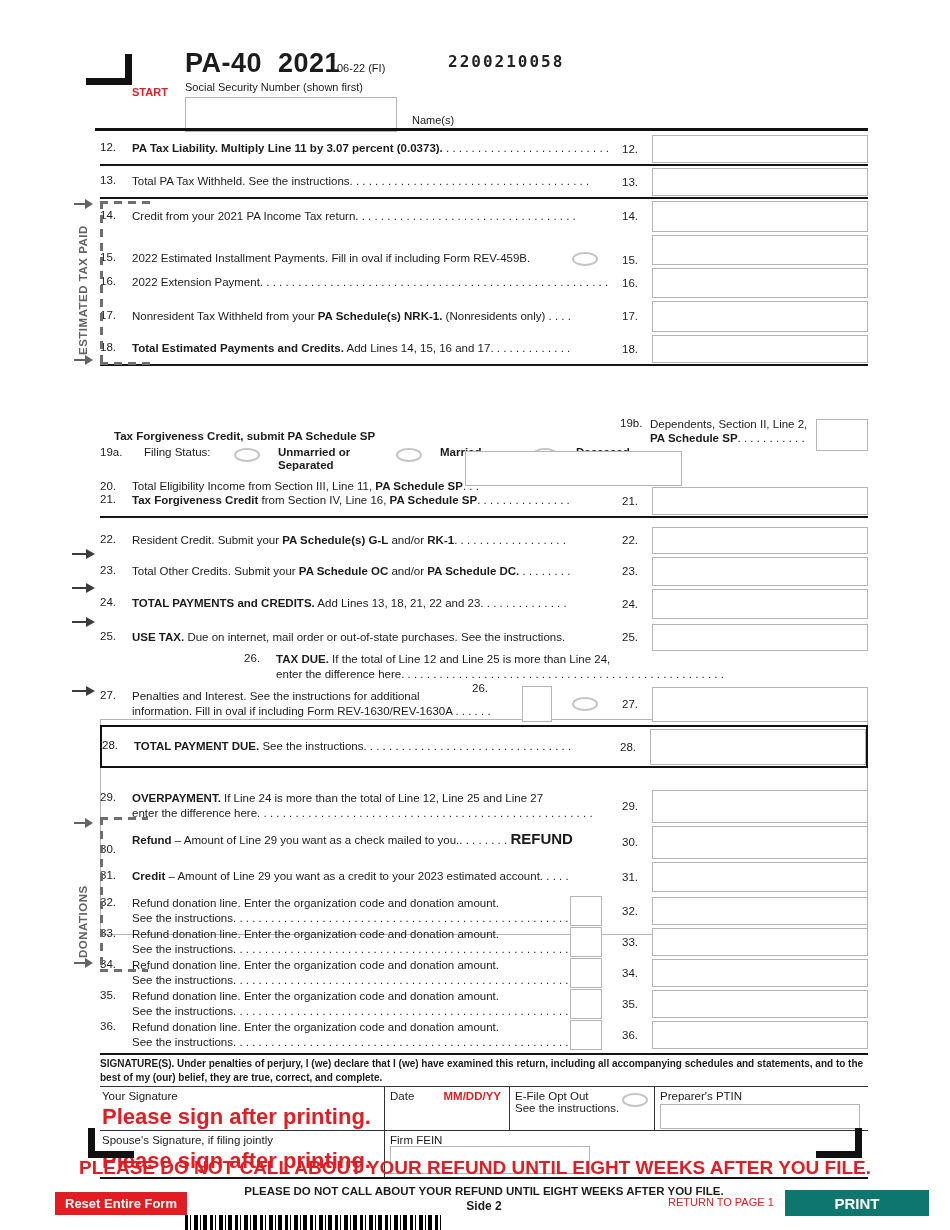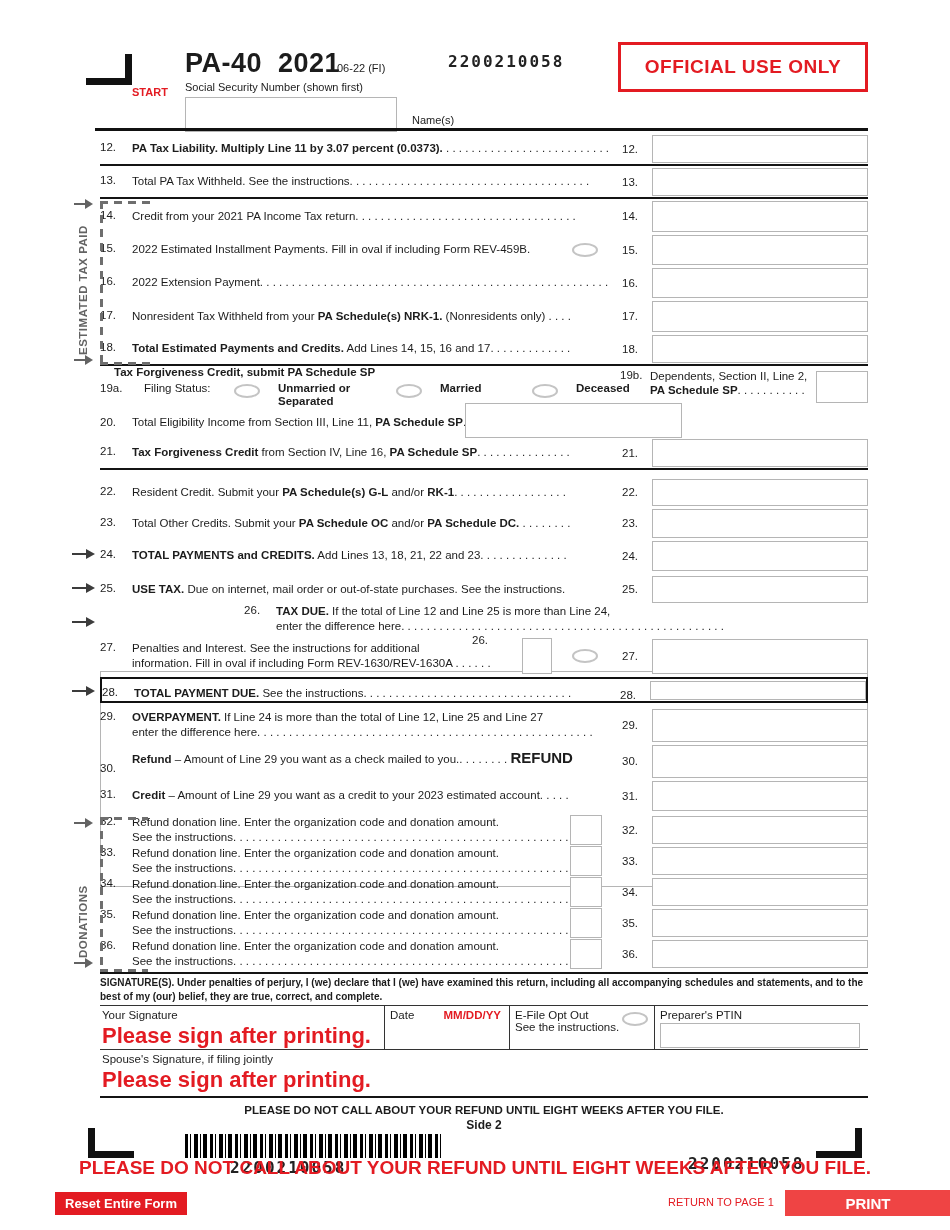--- a/index.html
+++ b/index.html
@@ -32,21 +32,21 @@
   .lline{white-space:nowrap;overflow:hidden;line-height:1.3;}
   .fnum{width:36px;flex:0 0 36px;text-align:left;padding-left:6px;box-sizing:border-box;}
   .fbox{flex:0 0 216px;align-self:stretch;margin:1.5px 0;border:1px solid #b5b5b5;background:#fff;box-sizing:border-box;}
   .oval{display:inline-block;width:22px;height:10px;border:2px solid #c4c4c4;border-radius:50%;background:#fff;flex:0 0 auto;}
   .roval{margin-right:18px;}
   .smallbox{width:28px;height:34px;border:1px solid #b5b5b5;margin-right:20px;flex:0 0 auto;background:#fff;}
   .codebox{width:30px;height:28px;border:1px solid #b5b5b5;margin-right:14px;flex:0 0 auto;background:#fff;}
   .numlow .lnum{padding-top:14px;}
   
   #tf-block{position:relative;height:71px;}
-  .tf-head{padding-left:14px;font-weight:bold;padding-top:0;}
+  .tf-head{padding-left:14px;font-weight:bold;padding-top:16px;margin-top:48px;}
   .tf-19a{display:flex;align-items:flex-start;padding-top:4px;}
   .tf-19a .lnum{width:44px;flex:0 0 44px;}
   .optstack{display:flex;flex-direction:column;line-height:1.15;}
   .tf-oval{margin:2px 18px 0 0;}
   #fs-label{width:90px;}
   #tf-20{display:flex;padding-top:8px;}
   #box20{position:absolute;left:365px;top:37px;width:215px;height:33px;border:1px solid #b5b5b5;background:#fff;}
   #tf-right{position:absolute;right:0;top:3px;width:254px;display:flex;}
   #tf-right .dep{width:163px;line-height:1.25;}
   #box19b{position:absolute;right:0;top:2px;width:50px;height:30px;border:1px solid #b5b5b5;background:#fff;}
@@ -65,21 +65,21 @@
   #side2{text-align:center;font-weight:bold;font-size:12px;margin-top:2px;}
   #barcode-row{position:relative;height:46px;margin-top:2px;}
   #barcode{position:absolute;left:85px;top:0;width:258px;height:24px;
     background:repeating-linear-gradient(90deg,#000 0 3px,#fff 3px 5px,#000 5px 6px,#fff 6px 9px,#000 9px 13px,#fff 13px 15px,#000 15px 16px,#fff 16px 18px,#000 18px 22px,#fff 22px 25px);}
   #bnum-left{position:absolute;left:130px;top:24px;}
   #bnum-right{position:absolute;left:588px;top:20px;}
   #redcall{position:absolute;left:0;top:1157px;width:950px;text-align:center;color:#e31b22;font-weight:bold;font-size:19px;}
   #reset-btn{position:absolute;left:55px;top:1192px;background:#e31b22;color:#fff;font-weight:bold;font-size:13px;
     padding:4px 10px;border:none;cursor:pointer;}
   #return-link{position:absolute;left:653px;top:1196px;color:#e31b22;font-weight:normal;font-size:11px;cursor:pointer;padding-left:15px;}
-  #print-btn{position:absolute;left:785px;top:1190px;width:166px;height:26px;background:#ef4444;color:#fff;
+  #print-btn{position:absolute;left:785px;top:1190px;width:144px;height:26px;background:#0f766e;color:#fff;
     font-weight:bold;font-size:15px;border:none;cursor:pointer;}
   
   .vlabel{position:absolute;left:70px;width:26px;display:flex;flex-direction:column;align-items:center;color:#636363;}
   .vtext{writing-mode:vertical-rl;transform:rotate(180deg);font-weight:bold;font-size:11.5px;letter-spacing:.5px;flex:1;display:flex;align-items:center;}
   .arr{display:flex;align-items:center;}
   .arr .shaft{width:11px;height:2.5px;background:#636363;}
   .arr .head{width:0;height:0;border-left:8px solid #636363;border-top:5px solid transparent;border-bottom:5px solid transparent;}
   .rowarrow{position:absolute;left:72px;display:flex;align-items:center;}
   .rowarrow .shaft{width:14px;height:2.5px;background:#3c3c3c;}
   .rowarrow .head{width:0;height:0;border-left:9px solid #3c3c3c;border-top:5.5px solid transparent;border-bottom:5.5px solid transparent;}
@@ -91,23 +91,20 @@
 
 <div id="page">
 
   <div class="cmark" style="left:86px;top:78px;width:46px;height:7px;"></div>
   <div class="cmark" style="left:125px;top:54px;width:7px;height:31px;"></div>
   <div id="start-label">START</div>
 
   <div id="form-title"><span>PA-40</span>&nbsp;&nbsp;<span>2021</span></div>
   <div id="rev">06-22 (FI)</div>
   <div id="hdr-barcode-num" class="ocr">2200210058</div>
-  <div id="official-box">
-      <span>OFFICIAL USE ONLY</span>
-    </div>
   <div id="ssn-label">Social Security Number (shown first)</div>
   <div id="ssn-box"></div>
   <div id="names-label">Name(s)</div>
   <div id="top-rule"></div>
 
   <div id="form-main">
     <div>
         <div class="frow thick" style="height: 33px;">
           <div class="ftext">
             <span class="lnum">12.</span>
@@ -131,21 +128,21 @@
         <div class="frow" style="height: 34px;">
           <div class="ftext">
             <span class="lnum">14.</span>
             <div class="ltxt">
               <div class="lline"><span>Credit from your 2021 PA Income Tax return.  . . . . . . . . . . . . . . . . . . . . . . . . . . . . . . . . . .</span></div>
             </div>
           </div>
           <span class="fnum">14.</span>
           <div class="fbox"></div>
         </div>
-        <div class="frow" style="height: 33px;">
+        <div class="frow" style="height: 33px; align-items: flex-end;">
           <div class="ftext">
             <span class="lnum">15.</span>
             <div class="ltxt">
               <div class="lline"><span>2022 Estimated Installment Payments.  Fill in oval if including Form REV-459B.</span></div>
             </div>
           </div>
           <span class="oval roval"></span>
           <span class="fnum">15.</span>
           <div class="fbox"></div>
         </div>
@@ -282,32 +279,32 @@
               <div class="lline"><span>information. Fill in oval if including Form REV-1630/REV-1630A  . . . . . .</span></div>
             </div>
           </div>
           <span class="smallbox"></span>
           <span class="oval roval"></span>
           <span class="fnum">27.</span>
           <div class="fbox"></div>
         </div>
       </div>
     <div style="margin-top:2px;">
-        <div class="frow boxed" style="height: 26px; align-items: flex-end;">
+        <div class="frow boxed" style="height: 43px;">
           <div class="ftext">
             <span class="lnum">28.</span>
             <div class="ltxt">
               <div class="lline"><span class="b">TOTAL PAYMENT DUE.</span><span> See the instructions. . . . . . . . . . . . . . . . . . . . . . . . . . . . . . . . .</span></div>
             </div>
           </div>
           <span class="fnum">28.</span>
           <div class="fbox"></div>
         </div>
       </div>
-    <div style="margin-top:4px;">
+    <div style="margin-top:20px;">
         <div class="frow" style="height: 36px;">
           <div class="ftext">
             <span class="lnum">29.</span>
             <div class="ltxt">
               <div class="lline"><span class="b">OVERPAYMENT.</span><span> If Line 24 is more than the total of Line 12, Line 25 and Line 27</span></div>
               <div class="lline"><span>enter the difference here.  . . . . . . . . . . . . . . . . . . . . . . . . . . . . . . . . . . . . . . . . . . . . . . . . . . . .</span></div>
             </div>
           </div>
           <span class="fnum">29.</span>
           <div class="fbox"></div>
@@ -414,20 +411,24 @@
         </div>
         <div class="sigcell" style="flex:1;height:43px;">
           <div>Preparer's PTIN</div>
           <div class="subfield" style="left:5px;top:17px;width:198px;height:23px;"></div>
         </div>
       </div>
       <div class="sigrow" id="sig-bottom-rule">
         <div class="sigcell" style="width:285px;height:46px;">
           <div>Spouse's Signature, if filing jointly</div>
           <div class="signotice">Please sign after printing.</div>
+        </div>
+        <div class="sigcell" style="flex:1;height:46px;">
+          <div>Firm FEIN</div>
+          <div class="subfield" style="left:5px;top:15px;width:198px;height:26px;"></div>
         </div>
       </div>
     </div>
 
     <div id="blackcall">PLEASE DO NOT CALL ABOUT YOUR REFUND UNTIL EIGHT WEEKS AFTER YOU FILE.</div>
     <div id="side2">Side 2</div>
     <div id="barcode-row">
       <div id="barcode"></div>
       <div id="bnum-left" class="ocr">2200210058</div>
       <div id="bnum-right" class="ocr">2200210058</div>

